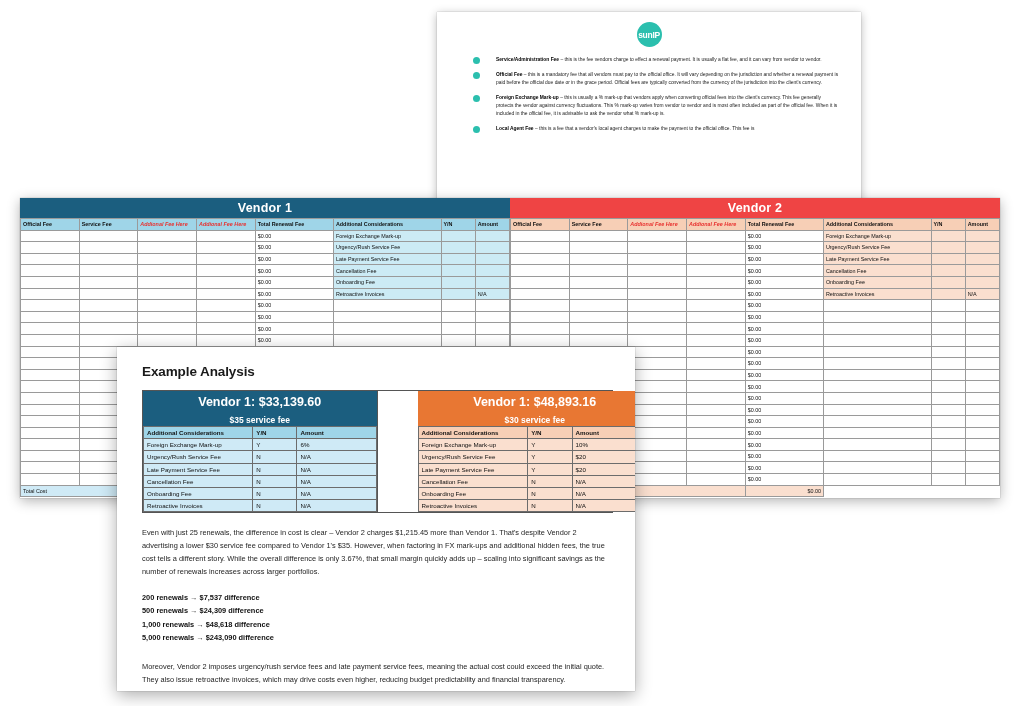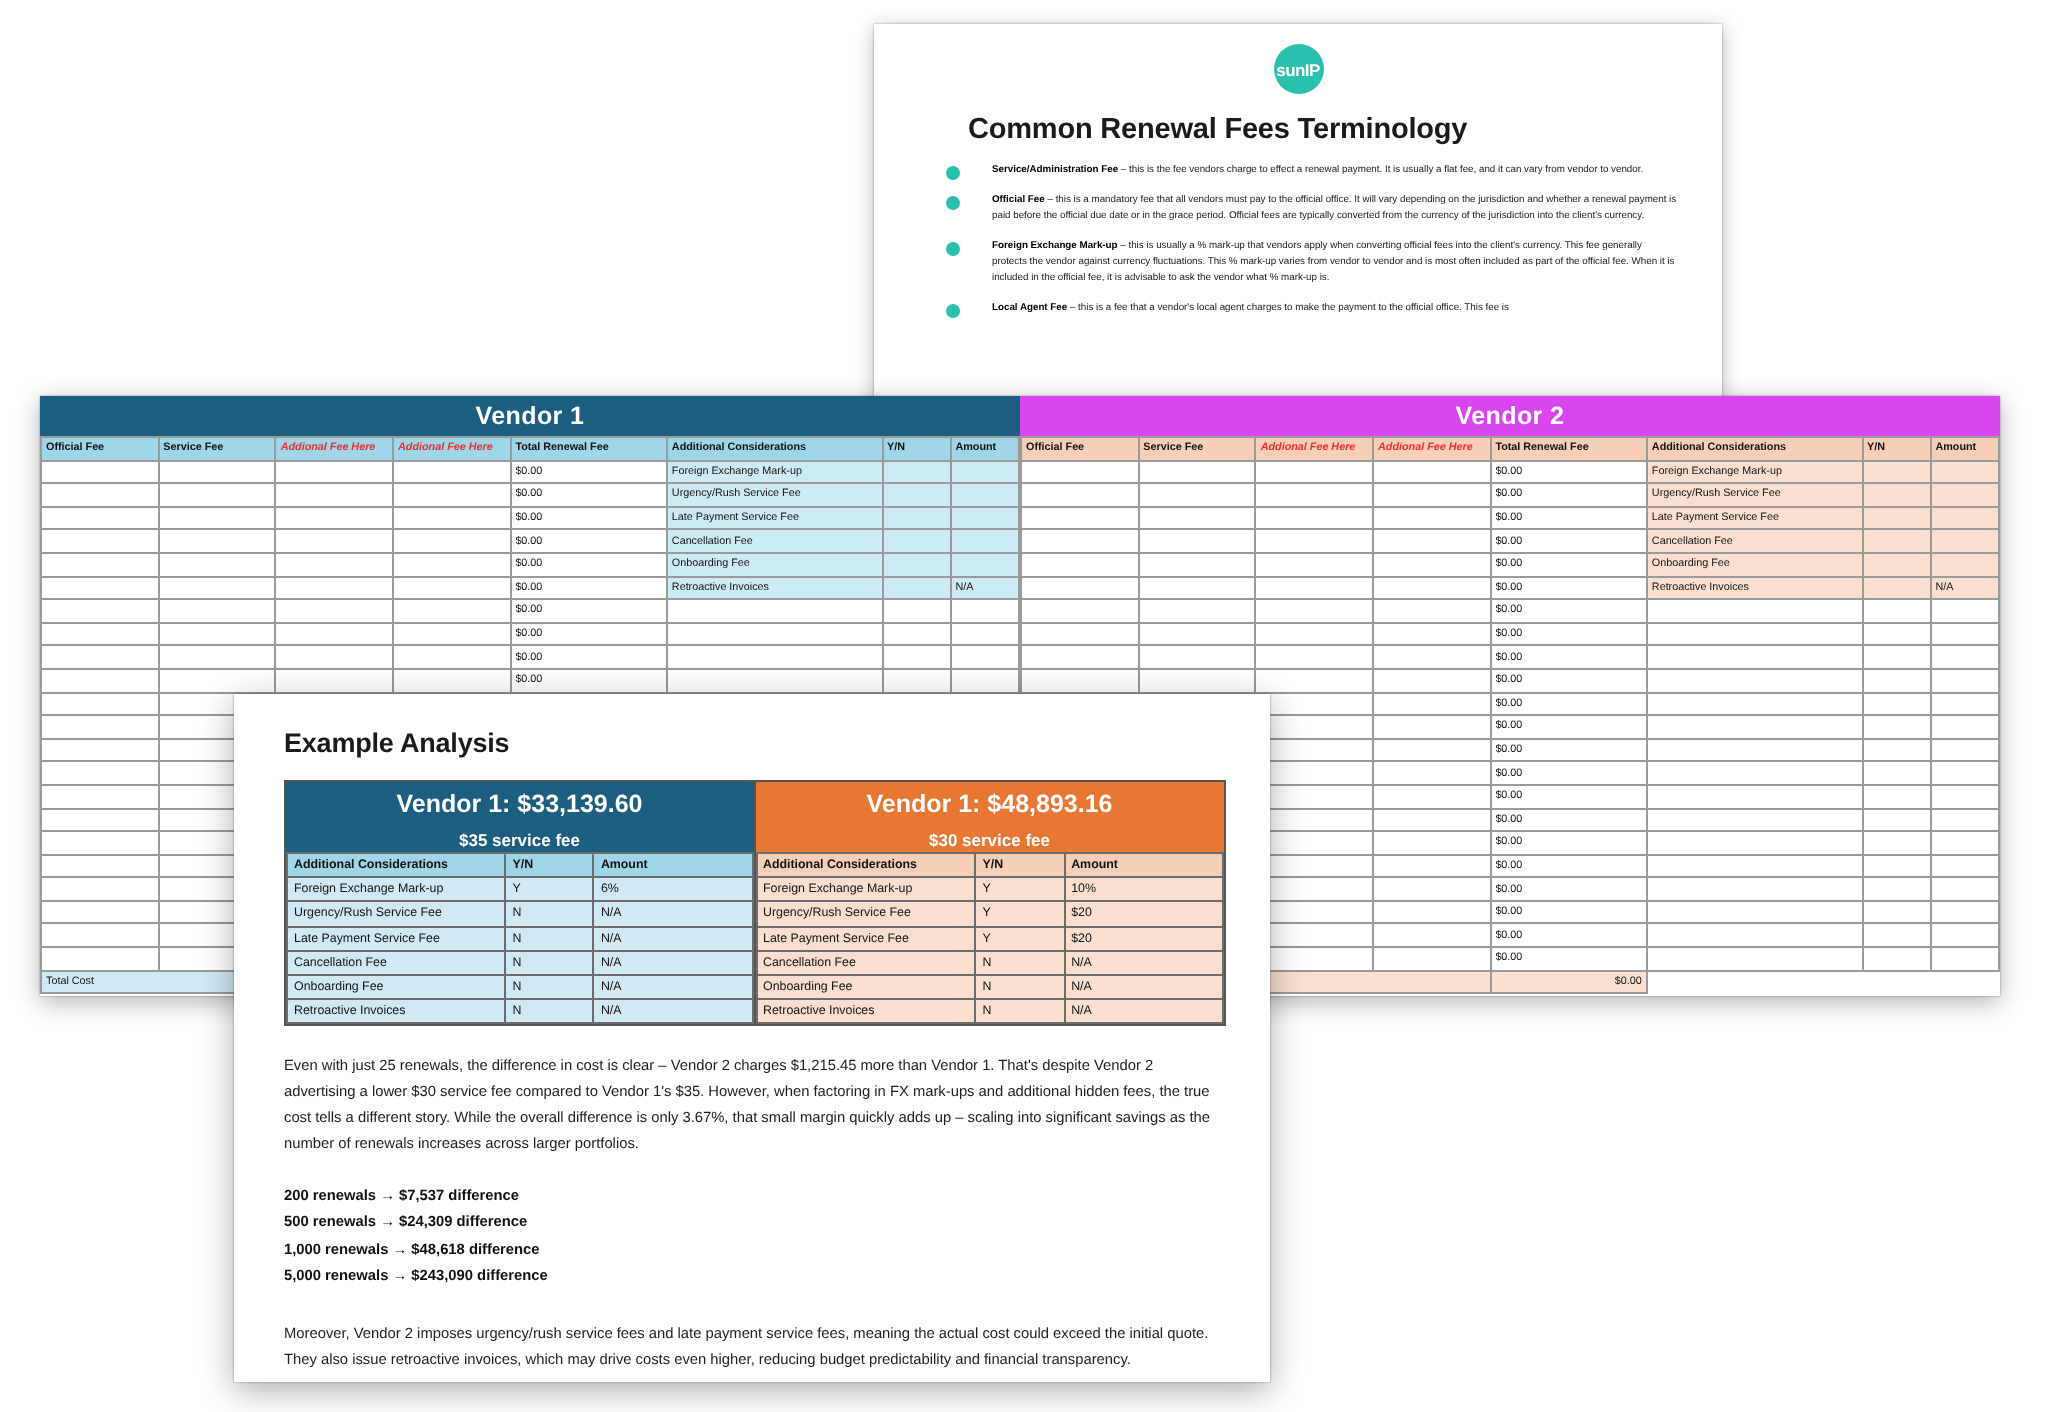--- a/index.html
+++ b/index.html
@@ -44,21 +44,21 @@
     background: #ffffff; overflow: hidden;
     box-shadow: 0 3px 12px rgba(0,0,0,0.30), 0 0 1px rgba(0,0,0,0.4);
   }
   .sheet-inner { display: flex; width: 100%; }
   .vendor-block { flex: 0 0 50%; }
   .vendor-banner {
     height: 20px; display: flex; align-items: center; justify-content: center;
     color: #ffffff; font-size: 12.5px; font-weight: bold; letter-spacing: 0.2px;
   }
   .v1 .vendor-banner { background: #1b5e7f; }
-  .v2 .vendor-banner { background: #d946ef; }
+  .v2 .vendor-banner { background: #ef4444; }
   table.grid { border-collapse: collapse; width: 100%; table-layout: fixed; }
   table.grid td, table.grid th {
     border: 1px solid #9a9a9a; height: 11.6px; padding: 0 2px;
     font-size: 5.4px; text-align: left; font-weight: normal;
     white-space: nowrap; overflow: hidden; color: #111;
   }
   table.grid th { font-weight: bold; font-size: 5.4px; }
   .v1 th.hdr { background: #9fd5e8; }
   .v2 th.hdr { background: #f7cfb6; }
   th.hdr.red { color: #e8312f; font-style: italic; }
@@ -76,21 +76,21 @@
   
   .analysis {
     position: absolute; left: 117px; top: 347px; width: 518px; height: 344px;
     background: #ffffff; overflow: hidden;
     box-shadow: 0 4px 16px rgba(0,0,0,0.33), 0 0 1px rgba(0,0,0,0.4);
   }
   .analysis-title {
     font-size: 13.5px; font-weight: bold; color: #1a1a1a;
     padding: 17px 0 0 25px; letter-spacing: -0.1px;
   }
-  .cmp-wrap { margin: 11px 22px 0 25px; display: flex; border: 1px solid #555; }
+  .cmp-wrap { margin: 11px 22px 0 25px; display: flex; border: 1px solid #555; gap: 40px; }
   .cmp-col { flex: 0 0 50%; }
   .cmp-col.left { border-right: 1px solid #555; }
   .cmp-head {
     height: 22px; display: flex; align-items: center; justify-content: center;
     color: #fff; font-size: 12.5px; font-weight: bold;
   }
   .cmp-sub {
     height: 13px; display: flex; align-items: center; justify-content: center;
     color: #fff; font-size: 8.5px; font-weight: bold;
   }
@@ -121,21 +121,20 @@
 </style>
 </head>
 <body>
 
 <div id="stage">
 
   <div class="doc-card">
     <div class="doc-logo-wrap">
       <div class="doc-logo">sunIP</div>
     </div>
-    <div class="doc-title">Common Renewal Fees Terminology</div>
     <div class="doc-list">
       <div class="doc-item">
         <span class="doc-bullet"></span>
         <div class="doc-text"><b>Service/Administration Fee</b><span> – this is the fee vendors charge to effect a renewal payment. It is usually a flat fee, and it can vary from vendor to vendor.</span></div>
       </div>
       <div class="doc-item">
         <span class="doc-bullet"></span>
         <div class="doc-text"><b>Official Fee</b><span> – this is a mandatory fee that all vendors must pay to the official office. It will vary depending on the jurisdiction and whether a renewal payment is paid before the official due date or in the grace period. Official fees are typically converted from the currency of the jurisdiction into the client's currency.</span></div>
       </div>
       <div class="doc-item">

